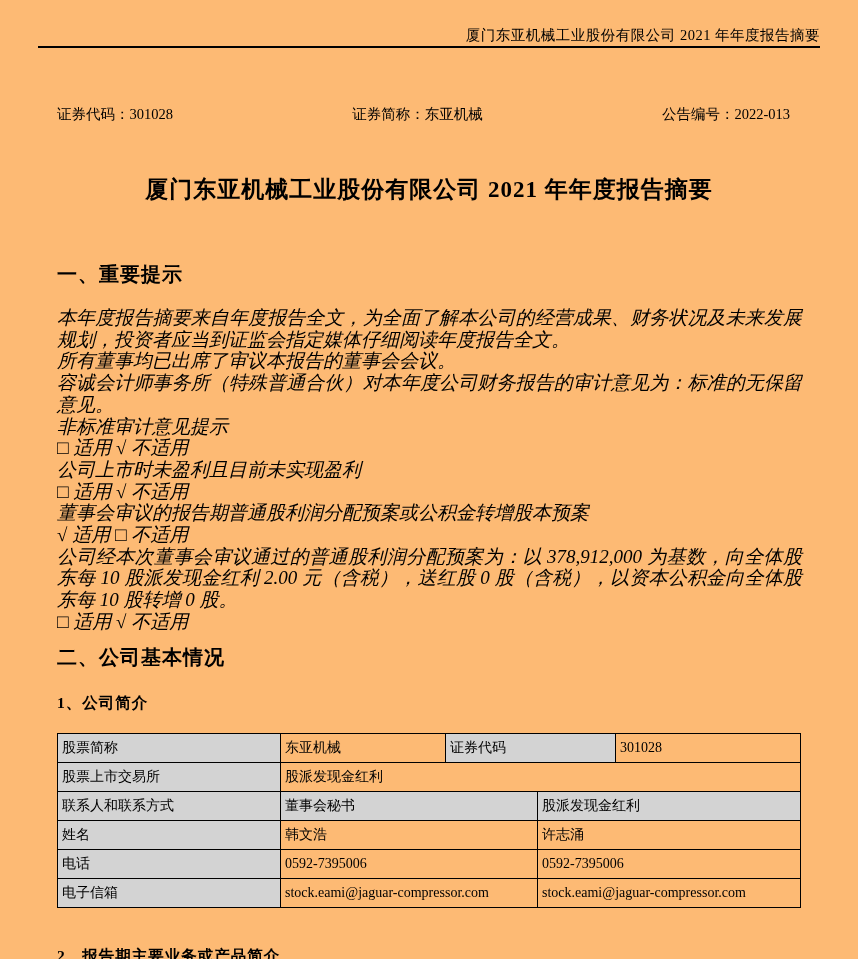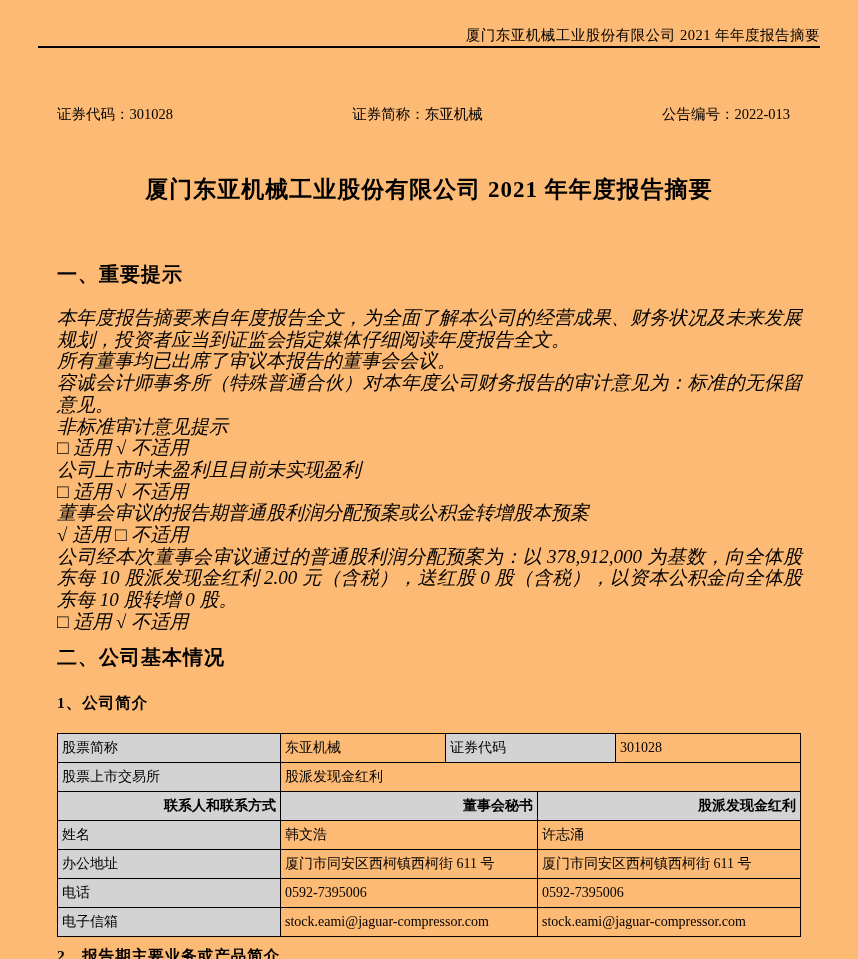--- a/index.html
+++ b/index.html
@@ -63,21 +63,21 @@
   }
   table.info-table td {
     border: 1px solid #000;
     height: 26px;
     padding: 5px 4px;
     vertical-align: middle;
     overflow: hidden;
     white-space: nowrap;
   }
   td.shade { background: #d3d3d3; }
-  td.ctr { text-align: right; font-weight: bold; }
+  td.ctr { text-align: left; }
 </style>
 </head>
 <body>
 
 <div class="page">
 
   <div class="running-header">厦门东亚机械工业股份有限公司 2021 年年度报告摘要</div>
   <div class="header-rule"></div>
 
   <div class="meta-row">
@@ -131,25 +131,20 @@
         <td class="shade ctr">联系人和联系方式</td>
         <td class="shade ctr" colspan="2">董事会秘书</td>
         <td class="shade ctr" colspan="2">股派发现金红利</td>
       </tr>
       <tr>
         <td class="shade">姓名</td>
         <td colspan="2">韩文浩</td>
         <td colspan="2">许志涌</td>
       </tr>
       <tr>
-        <td class="shade">办公地址</td>
-        <td colspan="2">厦门市同安区西柯镇西柯街 611 号</td>
-        <td colspan="2">厦门市同安区西柯镇西柯街 611 号</td>
-      </tr>
-      <tr>
         <td class="shade">电话</td>
         <td colspan="2">0592-7395006</td>
         <td colspan="2">0592-7395006</td>
       </tr>
       <tr>
         <td class="shade">电子信箱</td>
         <td colspan="2">stock.eami@jaguar-compressor.com</td>
         <td colspan="2">stock.eami@jaguar-compressor.com</td>
       </tr>
     </tbody>

